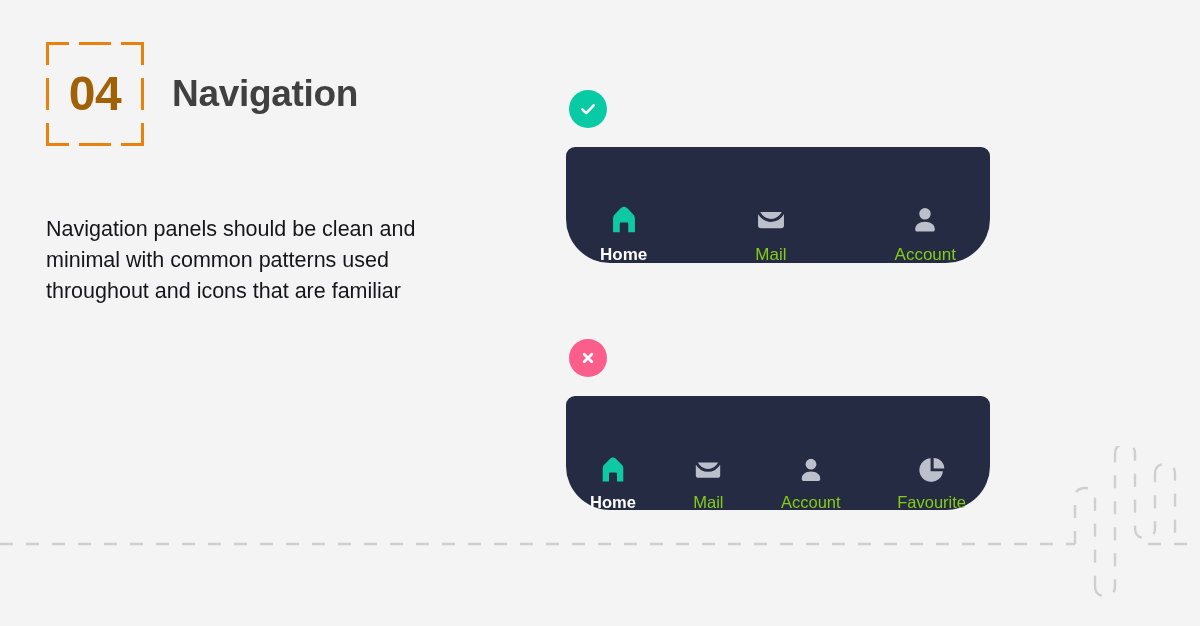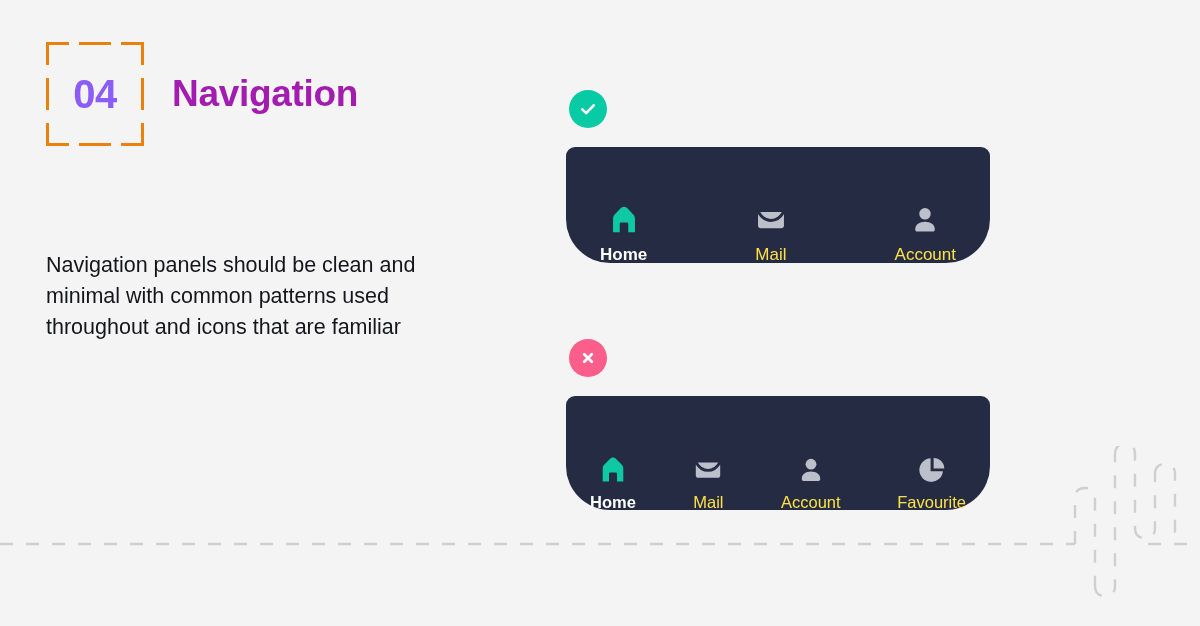--- a/index.html
+++ b/index.html
@@ -65,37 +65,37 @@
     top: 36px;
     width: 3px;
     height: 32px;
     background: #e8820c;
   }
   .nf-dash-left { left: 0; }
   .nf-dash-right { right: 0; }
 
   .number-text {
     position: relative;
-    color: #8b5cf6;
-    font-size: 40px;
+    color: #a16207;
+    font-size: 48px;
     font-weight: bold;
     letter-spacing: -0.5px;
     line-height: 1;
   }
 
   .section-title {
-    color: #a21caf;
+    color: #404040;
     font-size: 37px;
     font-weight: bold;
     letter-spacing: -0.3px;
     white-space: nowrap;
   }
 
   .body-copy {
-    margin-top: 104px;
+    margin-top: 68px;
     color: #15161a;
     font-size: 21.5px;
     line-height: 31px;
     max-width: 420px;
   }
 
   
   .examples {
     position: absolute;
     left: 566px;
@@ -159,21 +159,21 @@
     height: 34px;
     display: flex;
     align-items: center;
     justify-content: center;
   }
   .nav-panel-bad .nav-icon { height: 32px; }
   .nav-icon svg { display: block; }
 
   .nav-label {
     font-size: 17px;
-    color: #fde047;
+    color: #84cc16;
     line-height: 1;
     white-space: nowrap;
   }
   .nav-panel-bad .nav-label { font-size: 16.5px; }
   .nav-item.active .nav-label {
     color: #ffffff;
     font-weight: bold;
   }
 
   

